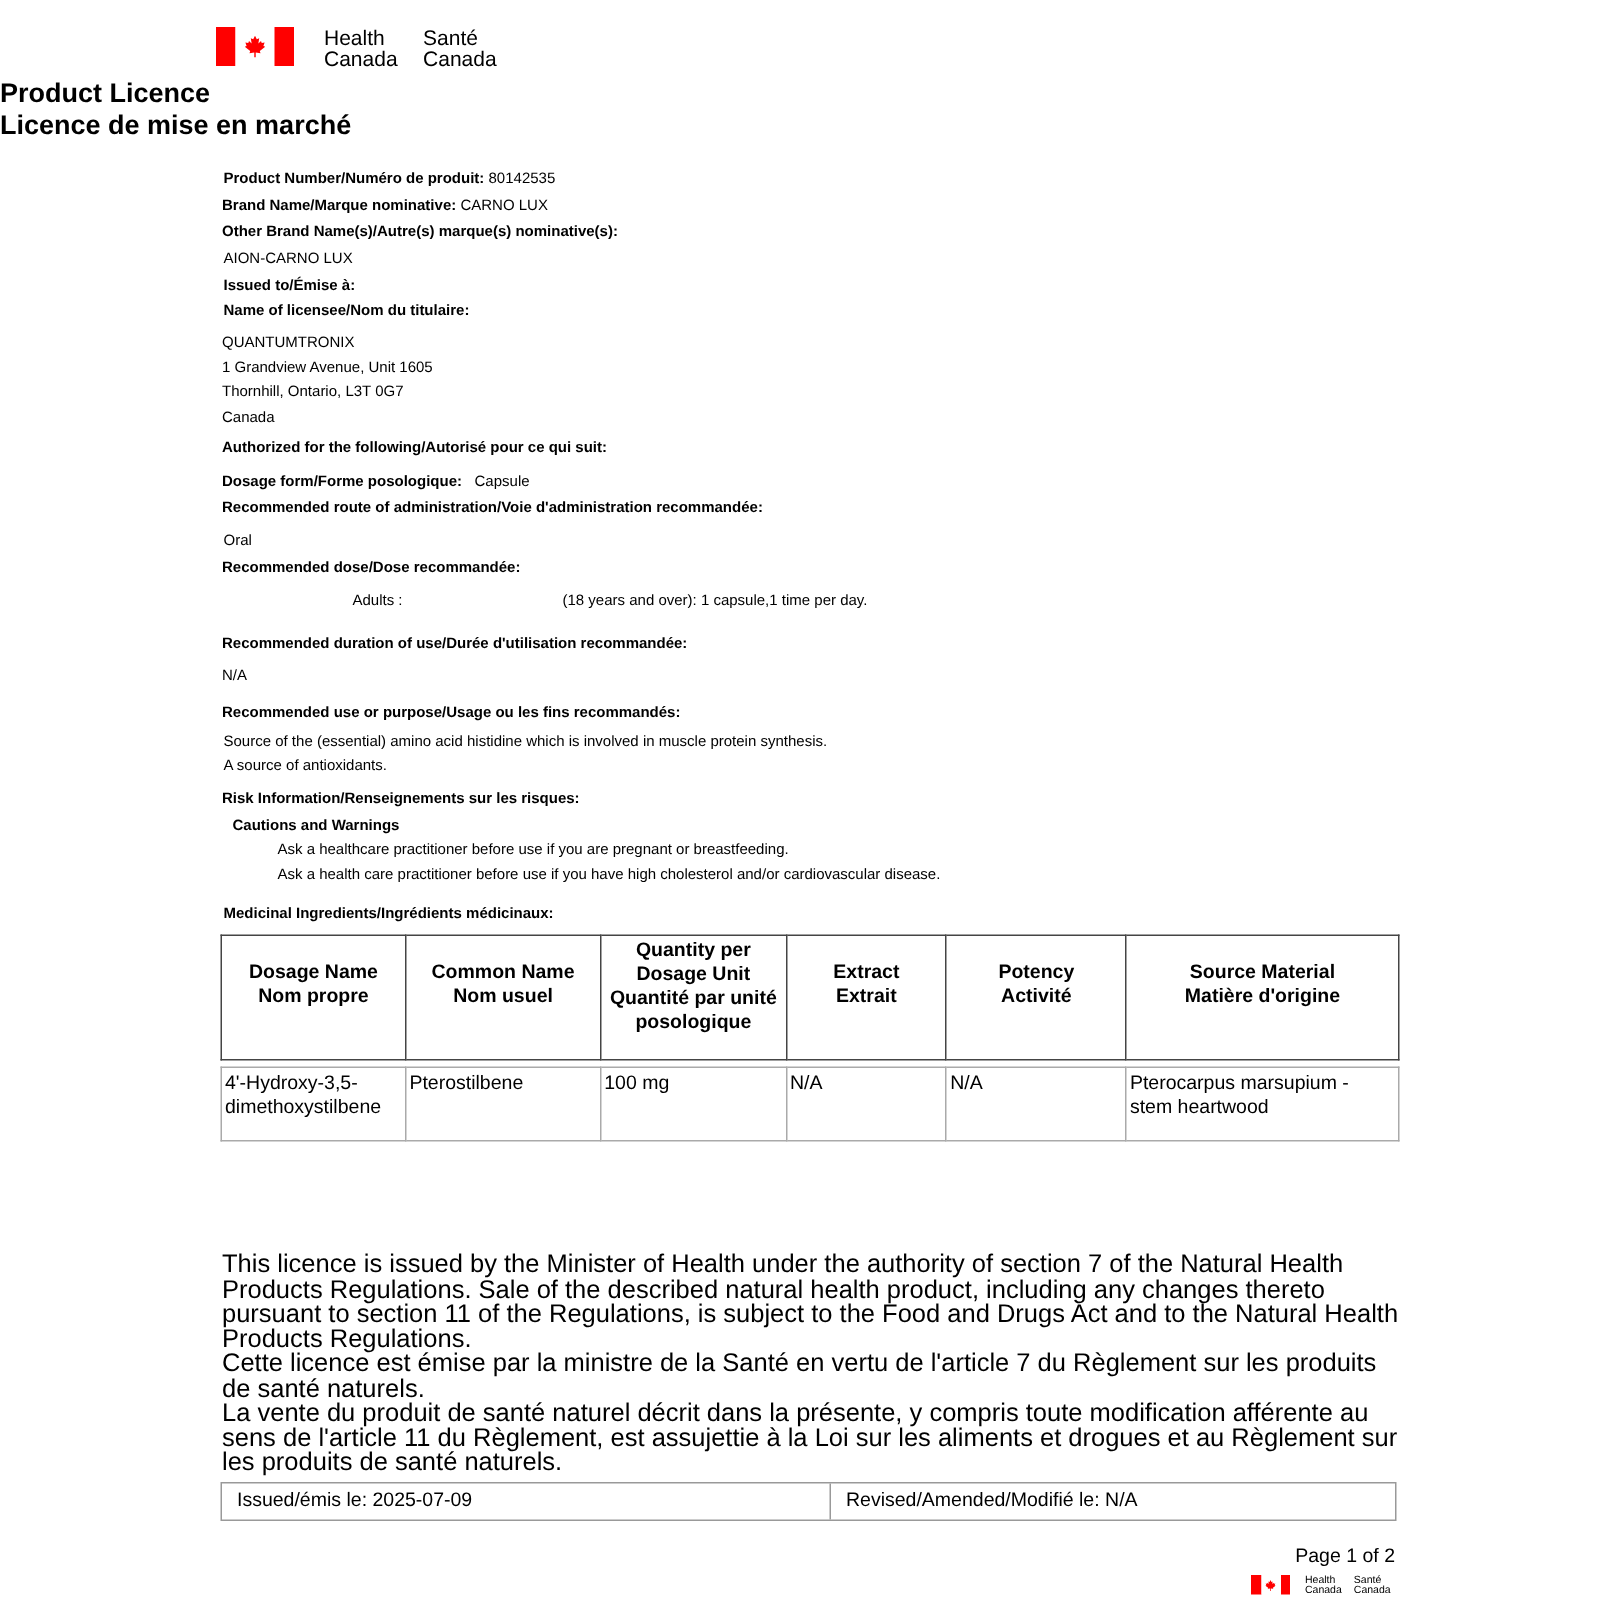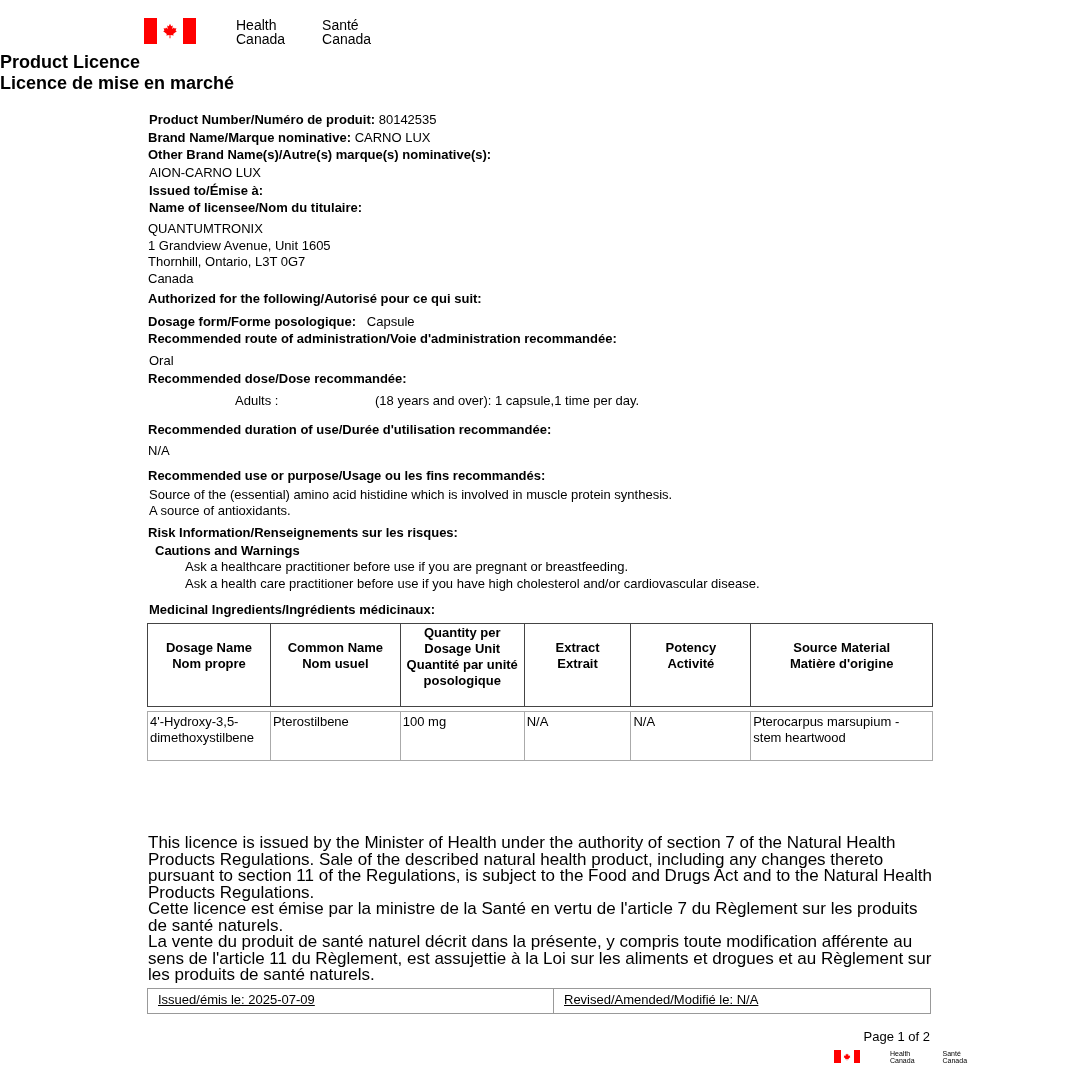--- a/index.html
+++ b/index.html
@@ -7,34 +7,34 @@
          font-family:"Liberation Sans", sans-serif; color:#000; font-size:13px; }
   .b { font-weight:bold; }
 
   
   .logo { position:absolute; left:144px; top:18px; display:flex; align-items:flex-start; }
   .flag { width:52px; height:26px; display:flex; }
   .flag .bar { width:13px; height:26px; background:#ff0000; }
   .flag .mid { width:26px; height:26px; background:#fff; display:flex; align-items:center; justify-content:center; }
   .leaf { width:16px; height:16px; }
   .wordmark { display:flex; margin-left:20px; font-size:14px; line-height:14px; }
-  .wordmark .col { margin-right:17px;margin-left:20px; }
+  .wordmark .col { margin-right:17px; }
 
   .title { position:absolute; left:0; width:1080px; top:52px; font-weight:bold; font-size:18px; line-height:21px; }
 
-  .line { position:absolute; left:148px; font-size:13px; line-height:16px; white-space:nowrap; }
+  .line { position:absolute; left:148px; font-size:10px; line-height:16px; white-space:nowrap; }
 
   table.ing { position:absolute; left:147px; top:623px; width:786px; border-collapse:collapse; font-size:13px; }
   table.ing th { border:1px solid #444; font-weight:bold; text-align:center; vertical-align:top; padding:1px 2px; height:80px; line-height:16px; }
   table.ing td { border:1px solid #aaa; text-align:left; vertical-align:top; padding:2px 2px; height:44px; line-height:16px; }
   table.ing tr.gap td { border:none; height:4px; padding:0; }
 
   .para { position:absolute; left:148px; top:835px; width:790px; font-size:17px; line-height:16.5px; }
 
-  .footer-box { position:absolute; left:147px; top:988px; width:782px; height:24px; border:1px solid #999; display:flex; font-size:13px;text-decoration:underline; }
+  .footer-box { position:absolute; left:147px; top:988px; width:782px; height:24px; border:1px solid #999; display:flex; font-size:13px; }
   .footer-box .cell { padding:2px 10px; line-height:18px; }
   .footer-box .cell.left { width:385px; border-right:1px solid #999; }
 
   .page { position:absolute; right:150px; top:1029px; font-size:13px; }
   .mini-logo { position:absolute; left:834px; top:1050px; display:flex; align-items:flex-start; }
   .mini-logo .flag { width:26px; height:13px; }
   .mini-logo .flag .bar { width:6.5px; height:13px; }
   .mini-logo .flag .mid { width:13px; height:13px; }
   .mini-logo .leaf { width:8px; height:8px; }
   .mini-logo .wordmark { margin-left:10px; font-size:7px; line-height:7px; }

